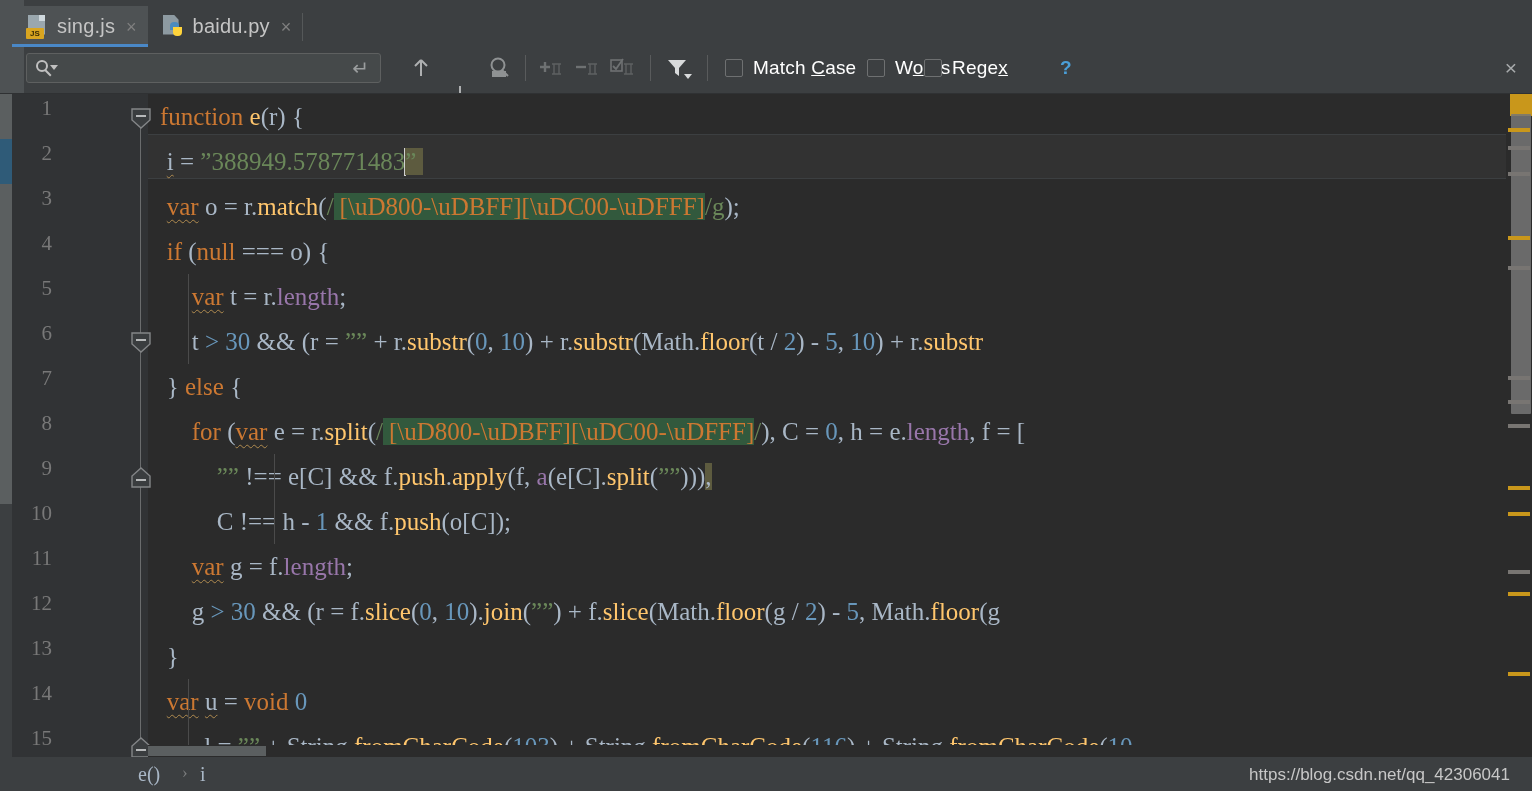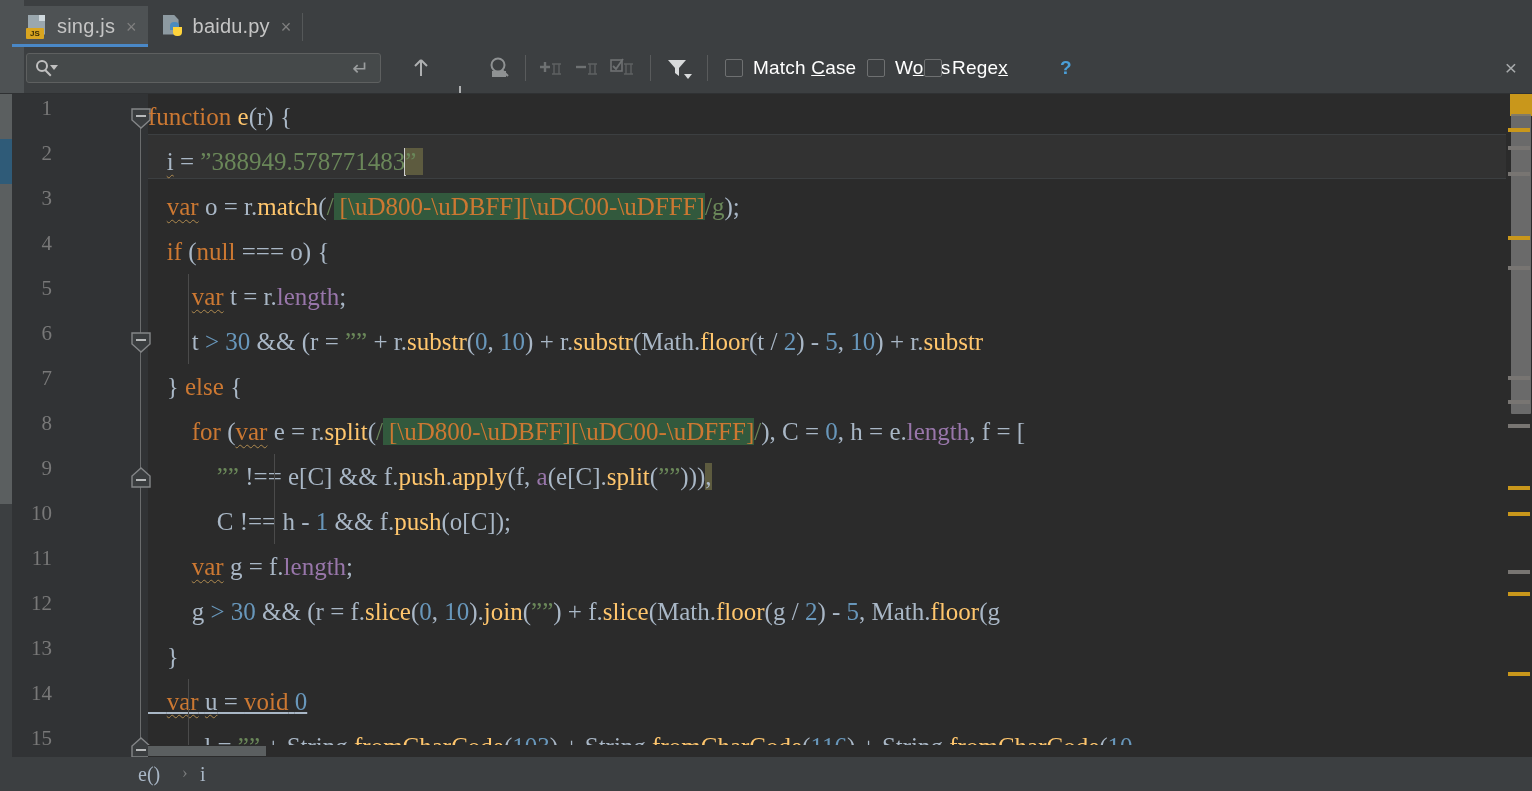--- a/index.html
+++ b/index.html
@@ -422,21 +422,21 @@
         <rect x="8.8" y="20.4" width="6.4" height="2.0" fill="#b9b9b9"></rect>
       </svg>
     </div>
 
     <div class="code-area">
 
       <div class="hl-line"></div>
       <div class="hl-line-border-t"></div>
       <div class="hl-line-border-b"></div>
 
-      <div class="cline" style="top:0px;"><span class="kw">function</span> <span class="fn">e</span><span class="par">(</span><span class="idn">r</span><span class="par">)</span> {</div>
+      <div class="cline" style="top:0px;margin-left:12px;"><span class="kw">function</span> <span class="fn">e</span><span class="par">(</span><span class="idn">r</span><span class="par">)</span> {</div>
 
       <div class="cline" style="top:45px;">   <span class="idn wavy">i</span> = <span class="str">”388949.578771483</span><span class="caret"></span><span class="str sel-box">”</span><span class="sel-box">&nbsp;</span></div>
 
       <div class="cline" style="top:90px;">   <span class="kw wavy">var</span> <span class="idn">o</span> = <span class="idn">r</span>.<span class="fn">match</span><span class="par">(</span><span class="str">/</span><span class="match-bg"><span class="regx">[\uD800-\uDBFF][\uDC00-\uDFFF]</span></span><span class="str">/g</span><span class="par">)</span>;</div>
 
       <div class="cline" style="top:135px;">   <span class="kw">if</span> <span class="par">(</span><span class="kw">null</span> === <span class="idn">o</span><span class="par">)</span> {</div>
 
       <div class="cline" style="top:180px;">       <span class="kw wavy">var</span> <span class="idn">t</span> = <span class="idn">r</span>.<span class="fld">length</span>;</div>
 
       <div class="cline" style="top:225px;">       <span class="idn">t</span> <span class="num">&gt;</span> <span class="num">30</span> &amp;&amp; <span class="par">(</span><span class="idn">r</span> = <span class="str">””</span> + <span class="idn">r</span>.<span class="fn">substr</span><span class="par">(</span><span class="num">0</span>, <span class="num">10</span><span class="par">)</span> + <span class="idn">r</span>.<span class="fn">substr</span><span class="par">(</span><span class="idn">Math</span>.<span class="fn">floor</span><span class="par">(</span><span class="idn">t</span> / <span class="num">2</span><span class="par">)</span> - <span class="num">5</span>, <span class="num">10</span><span class="par">)</span> + <span class="idn">r</span>.<span class="fn">substr</span></div>
@@ -448,21 +448,21 @@
       <div class="cline" style="top:360px;">           <span class="str">””</span> !== <span class="idn">e</span><span class="par">[</span><span class="idn">C</span><span class="par">]</span> &amp;&amp; <span class="idn">f</span>.<span class="fn">push</span>.<span class="fn">apply</span><span class="par">(</span><span class="idn">f</span>, <span class="vio">a</span><span class="par">(</span><span class="idn">e</span><span class="par">[</span><span class="idn">C</span><span class="par">]</span>.<span class="fn">split</span><span class="par">(</span><span class="str">””</span><span class="par">)))</span><span class="sel-box">,</span></div>
 
       <div class="cline" style="top:405px;">           <span class="idn">C</span> !== <span class="idn">h</span> - <span class="num">1</span> &amp;&amp; <span class="idn">f</span>.<span class="fn">push</span><span class="par">(</span><span class="idn">o</span><span class="par">[</span><span class="idn">C</span><span class="par">])</span>;</div>
 
       <div class="cline" style="top:450px;">       <span class="kw wavy">var</span> <span class="idn">g</span> = <span class="idn">f</span>.<span class="fld">length</span>;</div>
 
       <div class="cline" style="top:495px;">       <span class="idn">g</span> <span class="num">&gt;</span> <span class="num">30</span> &amp;&amp; <span class="par">(</span><span class="idn">r</span> = <span class="idn">f</span>.<span class="fn">slice</span><span class="par">(</span><span class="num">0</span>, <span class="num">10</span><span class="par">)</span>.<span class="fn">join</span><span class="par">(</span><span class="str">””</span><span class="par">)</span> + <span class="idn">f</span>.<span class="fn">slice</span><span class="par">(</span><span class="idn">Math</span>.<span class="fn">floor</span><span class="par">(</span><span class="idn">g</span> / <span class="num">2</span><span class="par">)</span> - <span class="num">5</span>, <span class="idn">Math</span>.<span class="fn">floor</span><span class="par">(</span><span class="idn">g</span></div>
 
       <div class="cline" style="top:540px;">   }</div>
 
-      <div class="cline" style="top:585px;text-decoration:underline;">   <span class="kw wavy">var</span> <span class="idn wavy">u</span> = <span class="kw">void</span> <span class="num">0</span></div>
+      <div class="cline" style="top:585px;">   <span class="kw wavy">var</span> <span class="idn wavy">u</span> = <span class="kw">void</span> <span class="num">0</span></div>
 
       <div class="cline" style="top:630px;">       , <span class="idn">l</span> = <span class="str">””</span> + <span class="idn">String</span>.<span class="fn">fromCharCode</span><span class="par">(</span><span class="num">103</span><span class="par">)</span> + <span class="idn">String</span>.<span class="fn">fromCharCode</span><span class="par">(</span><span class="num">116</span><span class="par">)</span> + <span class="idn">String</span>.<span class="fn">fromCharCode</span><span class="par">(</span><span class="num">10</span></div>
 
       <div style="position:absolute;left:126px;top:360px;width:1px;height:90px;background:#4b4b4b;"></div>
       <div style="position:absolute;left:40px;top:585px;width:1px;height:75px;background:#4b4b4b;"></div>
       <div style="position:absolute;left:40px;top:180px;width:1px;height:90px;background:#4b4b4b;"></div>
     </div>
 
     <div class="right-gutter">
       <div class="rg-top-block"></div>
@@ -484,15 +484,16 @@
 
     <div class="hscroll">
       <div class="hscroll-thumb"></div>
     </div>
   </div>
 
   <div class="statusbar">
     <span class="crumb" style="left:138px;">e()</span>
     <span class="crumb crumb-sep" style="left:182px;">›</span>
     <span class="crumb" style="left:200px;">i</span>
+    <span class="watermark">https://blog.csdn.net/qq_42306041</span>
   </div>
 
 </div>
 
 </body></html>

